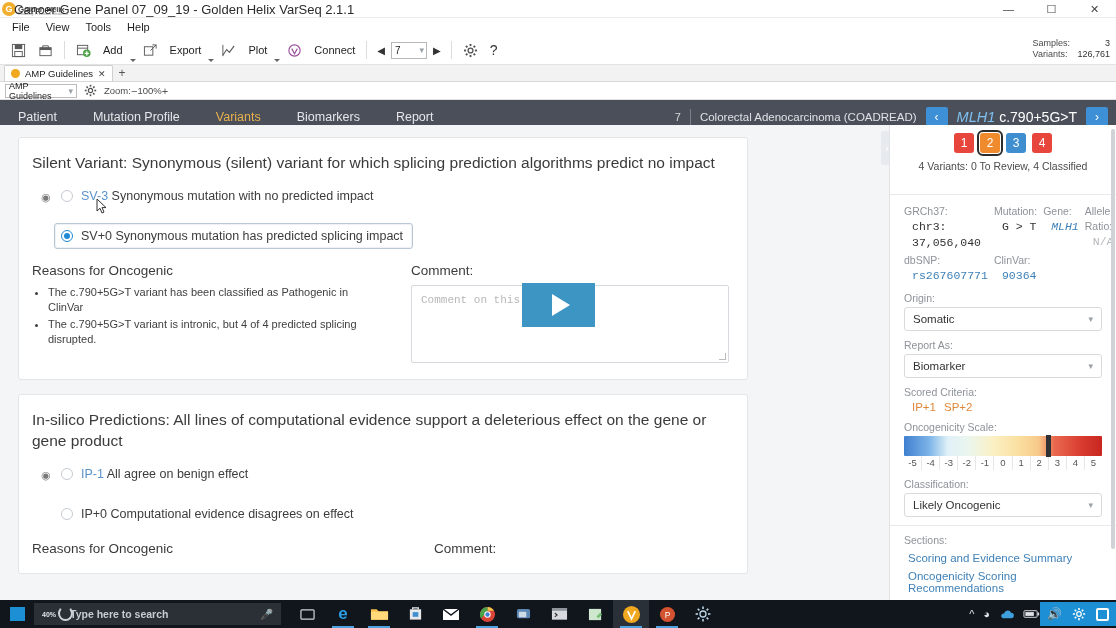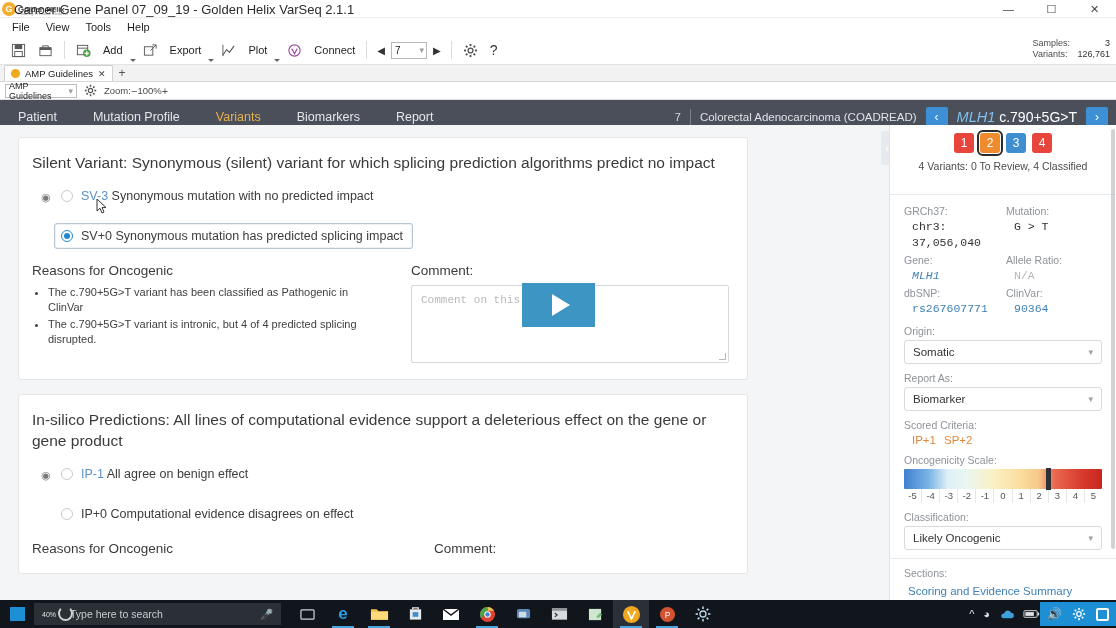--- a/index.html
+++ b/index.html
@@ -226,21 +226,21 @@
   .badge {
     width: 20px; height: 20px; border-radius: 3px; color: #fff;
     font-size: 12px; display: flex; align-items: center; justify-content: center;
   }
   .badge.sel { outline: 2px solid #2c2c2c; outline-offset: 1px; }
   .badge-caption {
     text-align: center; font-size: 10.5px; color: #4c4c4c; padding-bottom: 22px;
     border-bottom: 1px solid #e8e9eb; margin-bottom: 9px;
   }
   .kv-grid {
-    display: grid; grid-template-columns: 1fr 1fr; gap: 2px 6px;
+    display: grid; grid-template-columns: 1fr 1fr 1fr 1fr; gap: 2px 6px;
     padding: 0 14px; margin-bottom: 8px;
   }
   .kv .k { font-size: 10.5px; color: #8e9298; line-height: 15px; }
   .kv .v { font-size: 11.5px; color: #333; padding-left: 8px; line-height: 16px; font-family: Liberation Mono, monospace; }
   .kv .v.link { color: #3f81b7; }
   .kv .v.italic { font-style: italic; color: #3f81b7; }
   .kv .v.muted { color: #b4b7bb; }
   .field { padding: 0 14px; margin-bottom: 8px; }
   .field-label { font-size: 10.5px; color: #8e9298; margin-bottom: 3px; }
   .select-ctl {
@@ -287,20 +287,21 @@
     width: 34px; height: 28px; display: flex; align-items: center; justify-content: center;
   }
   .tb-start .sq {
     width: 15px; height: 14px; background: #1d8fd4; display:grid;
     grid-template-columns: 1fr 1fr; grid-template-rows: 1fr 1fr; gap: 1px;
   }
   .tb-search {
     width: 247px; height: 22px; background: #2b3036; display: flex;
     align-items: center; gap: 7px; padding: 0 8px; color: #c7ccd1; font-size: 10.5px;
     position: relative;
+    font-weight: bold;
   }
   .cursor-spin {
     position: absolute; left: 24px; top: 3px; width: 15px; height: 15px;
     border: 2px solid #cfd4d9; border-top-color: transparent; border-radius: 50%;
   }
   .pct40 { position: absolute; left: 8px; top: 8px; font-size: 7px; color: #dfe3e7; }
   .tb-icons { display: flex; align-items: center; gap: 0; margin-left: 8px; }
   .tb-ico {
     width: 36px; height: 28px; display: flex; align-items: center; justify-content: center;
     position: relative;

